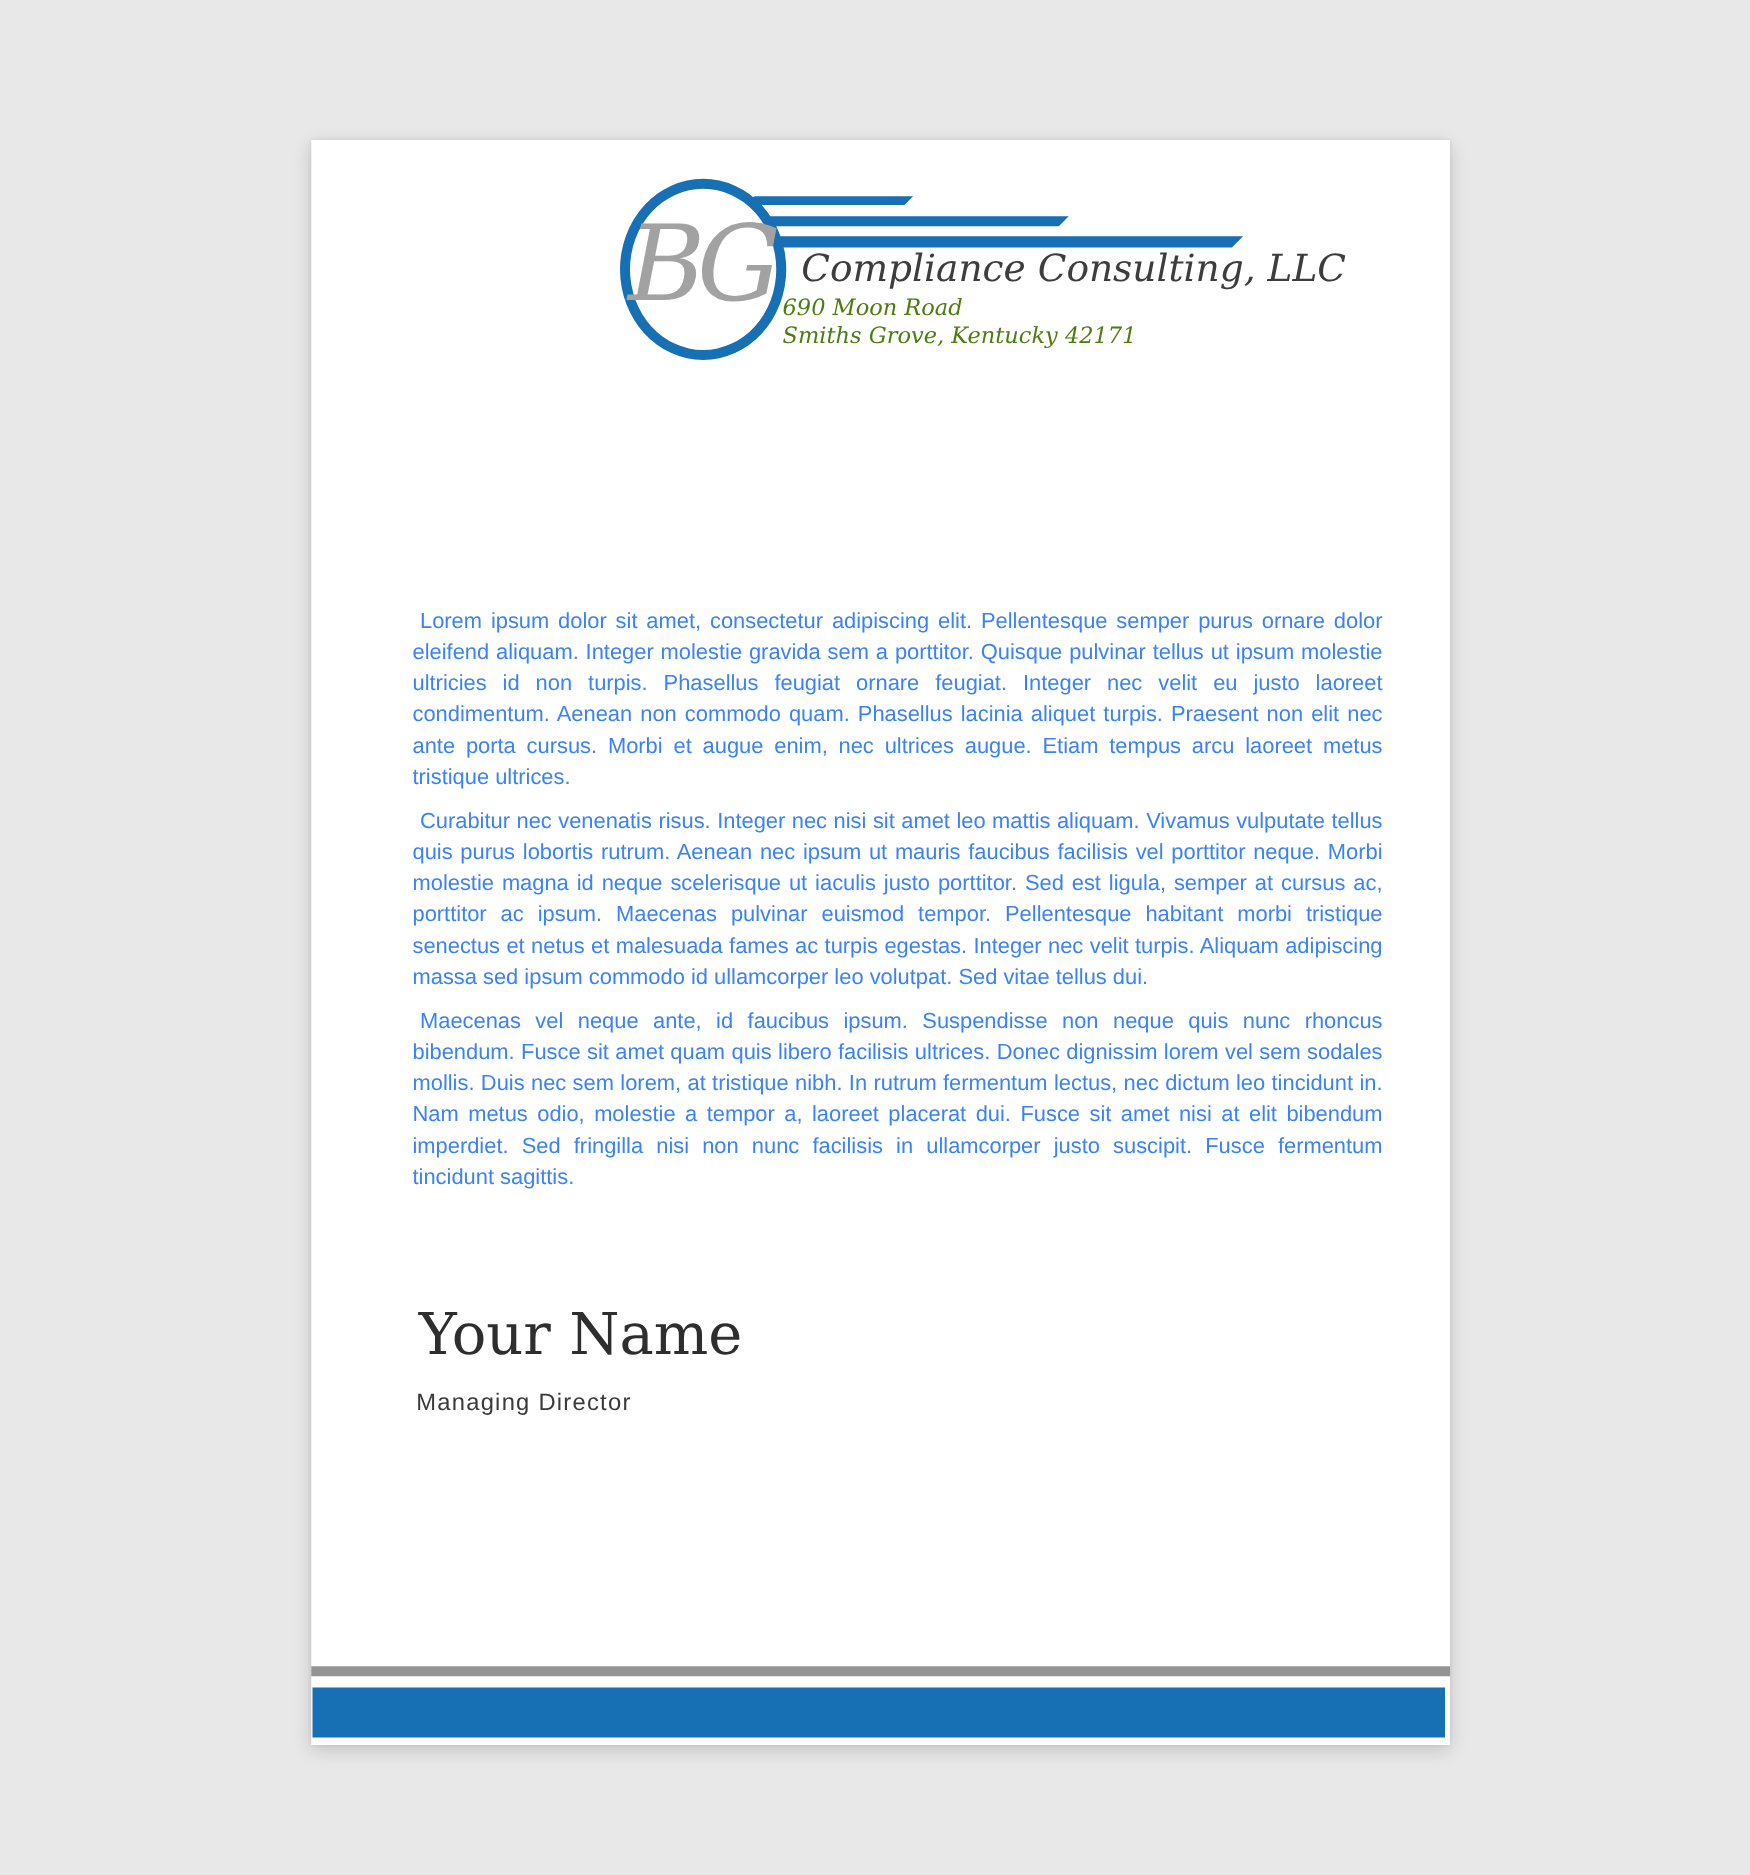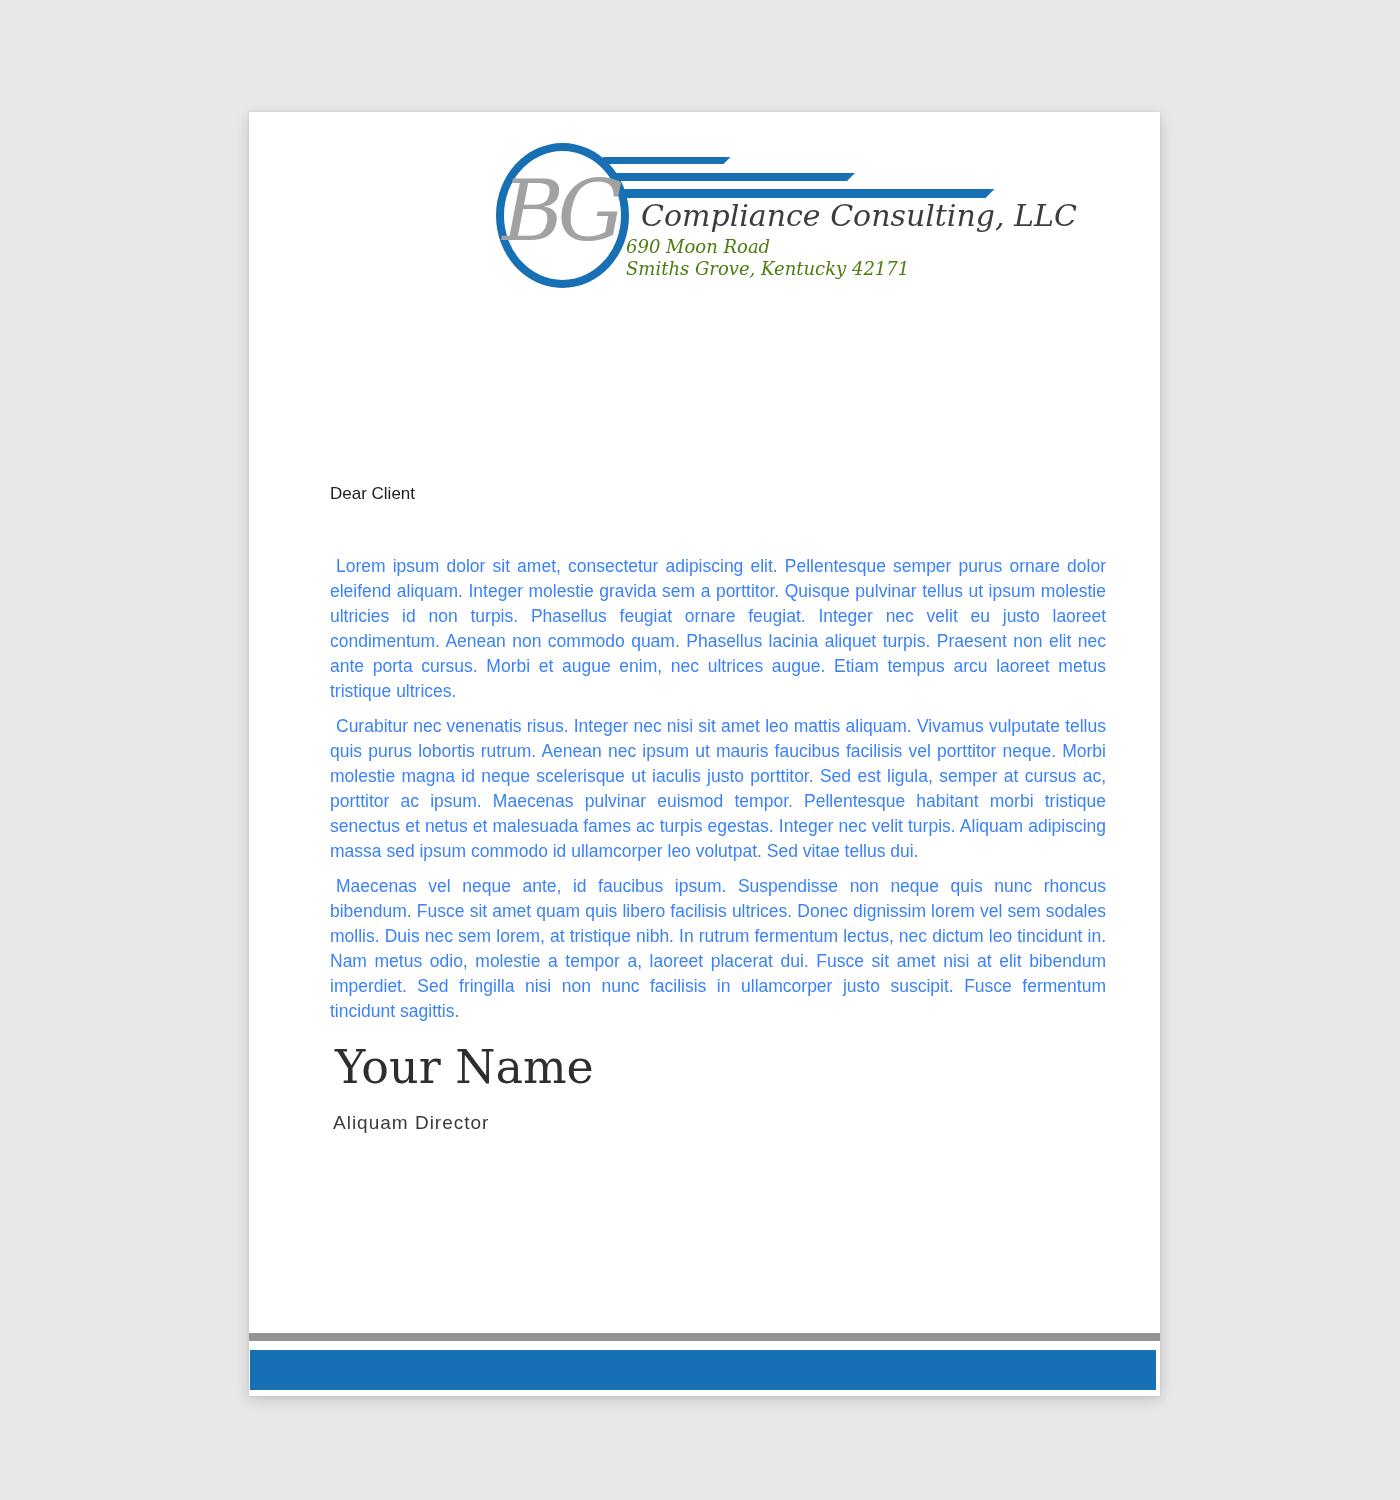--- a/index.html
+++ b/index.html
@@ -156,25 +156,24 @@
 
     <div class="logo-circle" style="border-color: rgb(23, 111, 180);">
       <span class="monogram" style="color: rgb(162, 162, 162);">BG</span>
     </div>
 
     <div class="company-name">Compliance Consulting, LLC</div>
     <div class="addr a1">690 Moon Road</div>
     <div class="addr a2">Smiths Grove, Kentucky 42171</div>
 
     <div class="letter-body">
-      <p class="salutation">Dear Client</p>
       <p class="para">Lorem ipsum dolor sit amet, consectetur adipiscing elit. Pellentesque semper purus ornare dolor eleifend aliquam. Integer molestie gravida sem a porttitor. Quisque pulvinar tellus ut ipsum molestie ultricies id non turpis. Phasellus feugiat ornare feugiat. Integer nec velit eu justo laoreet condimentum. Aenean non commodo quam. Phasellus lacinia aliquet turpis. Praesent non elit nec ante porta cursus. Morbi et augue enim, nec ultrices augue. Etiam tempus arcu laoreet metus tristique ultrices.</p>
       <p class="para">Curabitur nec venenatis risus. Integer nec nisi sit amet leo mattis aliquam. Vivamus vulputate tellus quis purus lobortis rutrum. Aenean nec ipsum ut mauris faucibus facilisis vel porttitor neque. Morbi molestie magna id neque scelerisque ut iaculis justo porttitor. Sed est ligula, semper at cursus ac, porttitor ac ipsum. Maecenas pulvinar euismod tempor. Pellentesque habitant morbi tristique senectus et netus et malesuada fames ac turpis egestas. Integer nec velit turpis. Aliquam adipiscing massa sed ipsum commodo id ullamcorper leo volutpat. Sed vitae tellus dui.</p>
       <p class="para">Maecenas vel neque ante, id faucibus ipsum. Suspendisse non neque quis nunc rhoncus bibendum. Fusce sit amet quam quis libero facilisis ultrices. Donec dignissim lorem vel sem sodales mollis. Duis nec sem lorem, at tristique nibh. In rutrum fermentum lectus, nec dictum leo tincidunt in. Nam metus odio, molestie a tempor a, laoreet placerat dui. Fusce sit amet nisi at elit bibendum imperdiet. Sed fringilla nisi non nunc facilisis in ullamcorper justo suscipit. Fusce fermentum tincidunt sagittis.</p>
     </div>
 
     <div class="sig-name">Your Name</div>
-    <div class="sig-title">Aliquam Director</div>
+    <div class="sig-title">Managing Director</div>
 
     <div class="gray-bar" style="background-color: rgb(148, 148, 148);"></div>
     <div class="blue-bar" style="background-color: rgb(23, 111, 180);"></div>
   </div>
 </div>
 
 </body></html>

